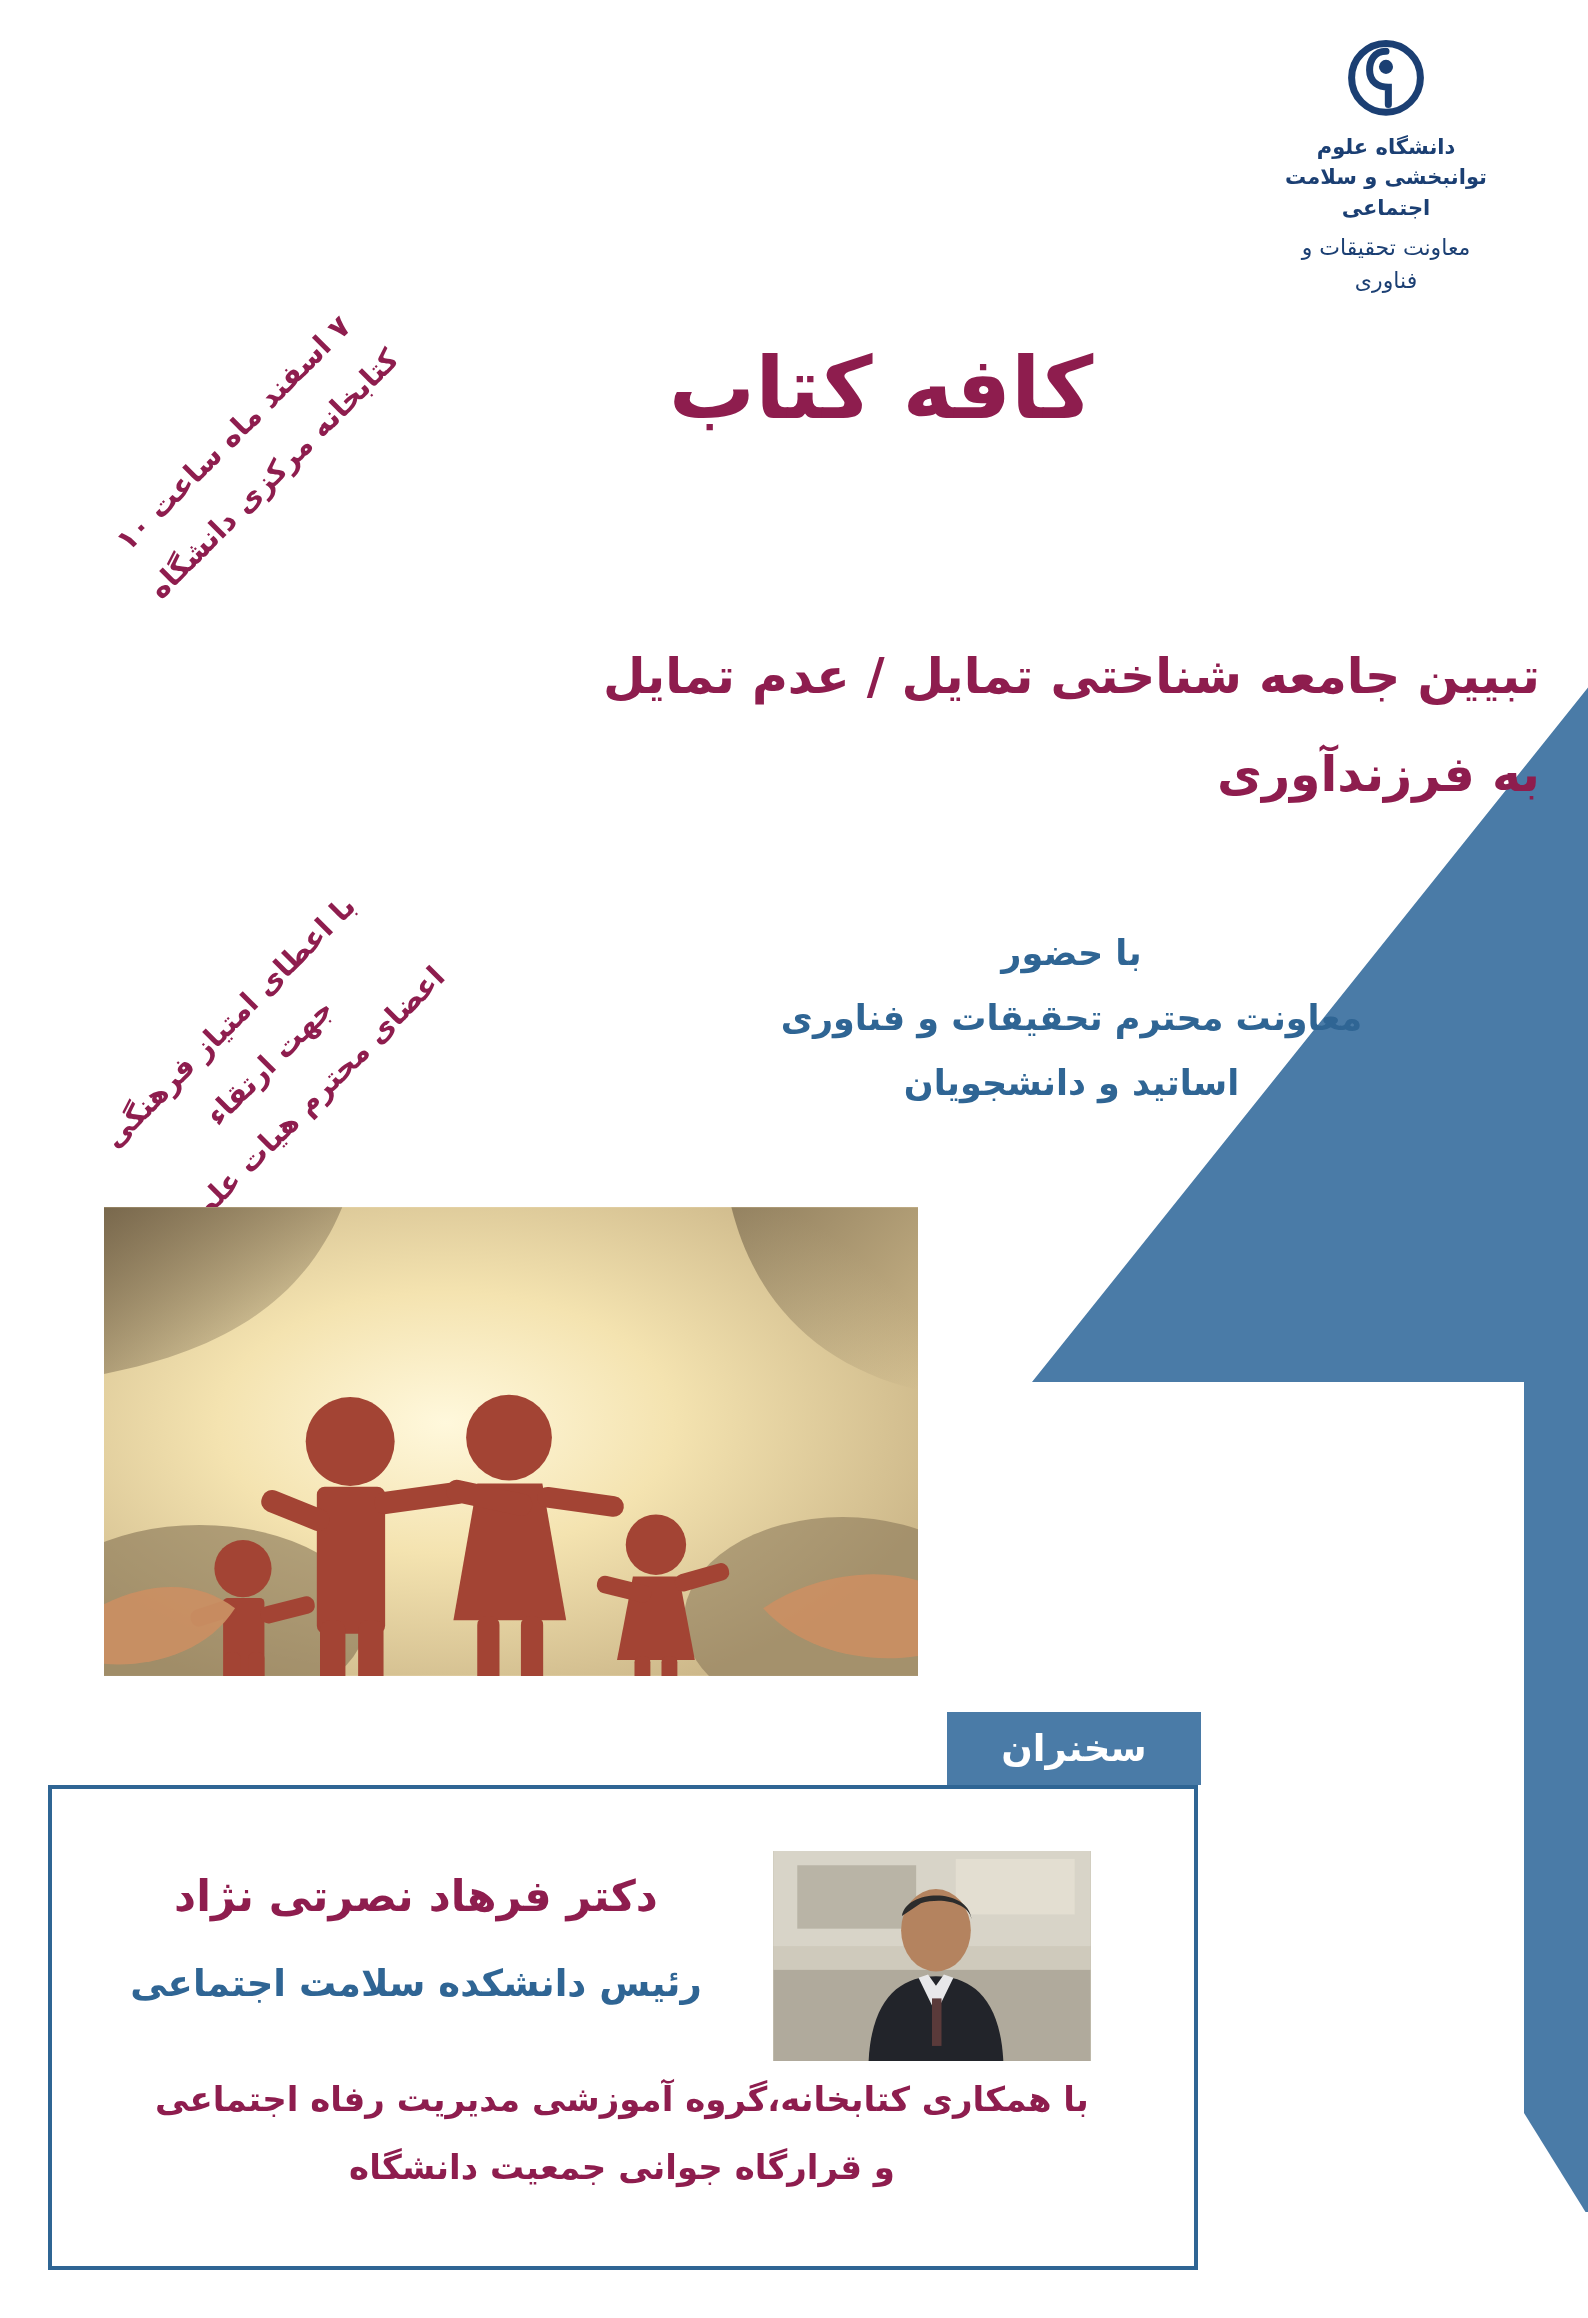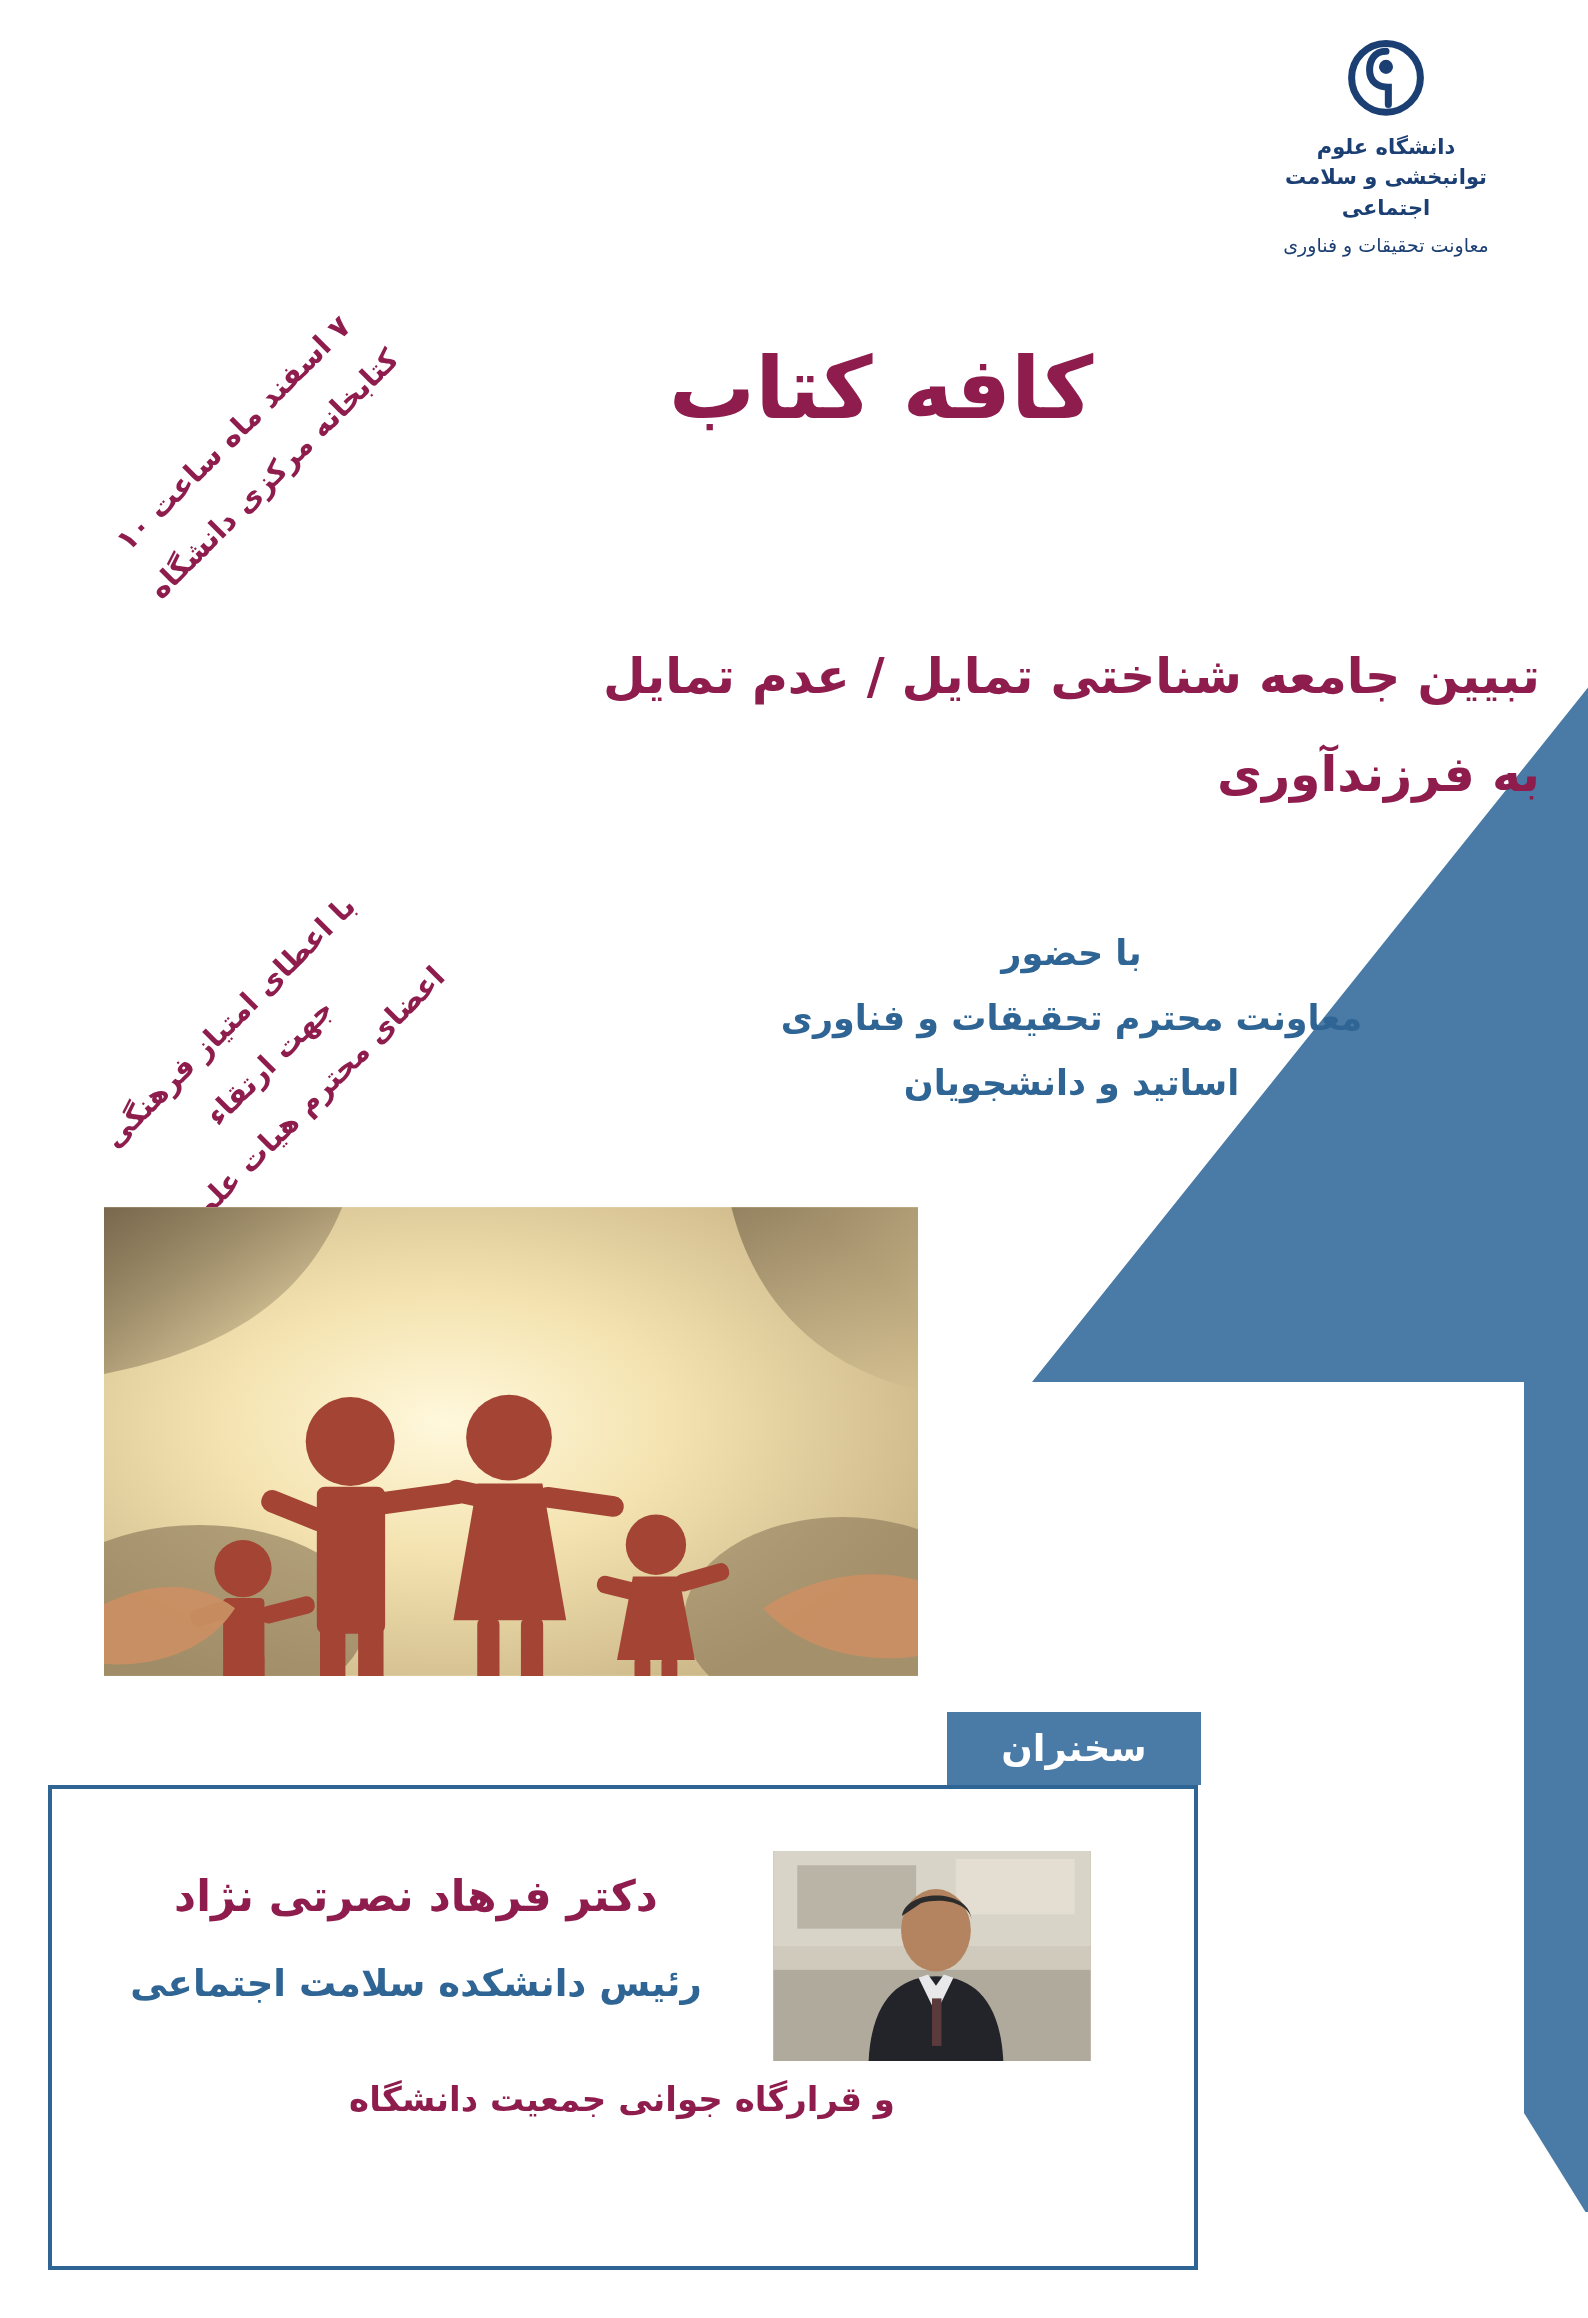--- a/index.html
+++ b/index.html
@@ -72,21 +72,21 @@
     margin: 0 auto;
   }
   .logo-caption {
     color: #1b3f73;
     font-size: 20px;
     font-weight: bold;
     margin-top: 8px;
     line-height: 1.5;
   }
   .logo-caption.small {
-    font-size: 19px;
+    font-size: 22px;
     font-weight: normal;
   }
   .uni-name {
     color: #1b3f73;
     font-size: 21px;
     font-weight: bold;
     margin-top: 4.8px;
     line-height: 1.45;
   }
 
@@ -340,17 +340,18 @@
 
       <ellipse cx="205" cy="100" rx="44" ry="52" fill="#b4835f"></ellipse>
       <path d="M162 82 C168 48 245 46 250 86 C246 66 214 58 186 66 Z" fill="#2c2c2c"></path>
       <path d="M120 265 C124 186 160 158 205 158 C250 158 286 186 290 265 Z" fill="#22242a"></path>
       <path d="M183 160 L205 205 L227 160 L215 156 L205 170 L195 156 Z" fill="#e8e8ea"></path>
       <rect x="200" y="186" width="12" height="60" fill="#5a3a3a"></rect>
     </svg>
   </div>
 
   <div class="collab">
+    <div>با همکاری کتابخانه،گروه آموزشی مدیریت رفاه اجتماعی</div>
     <div>و قرارگاه جوانی جمعیت دانشگاه</div>
   </div>
 
 </div>
 
 
 </body></html>

